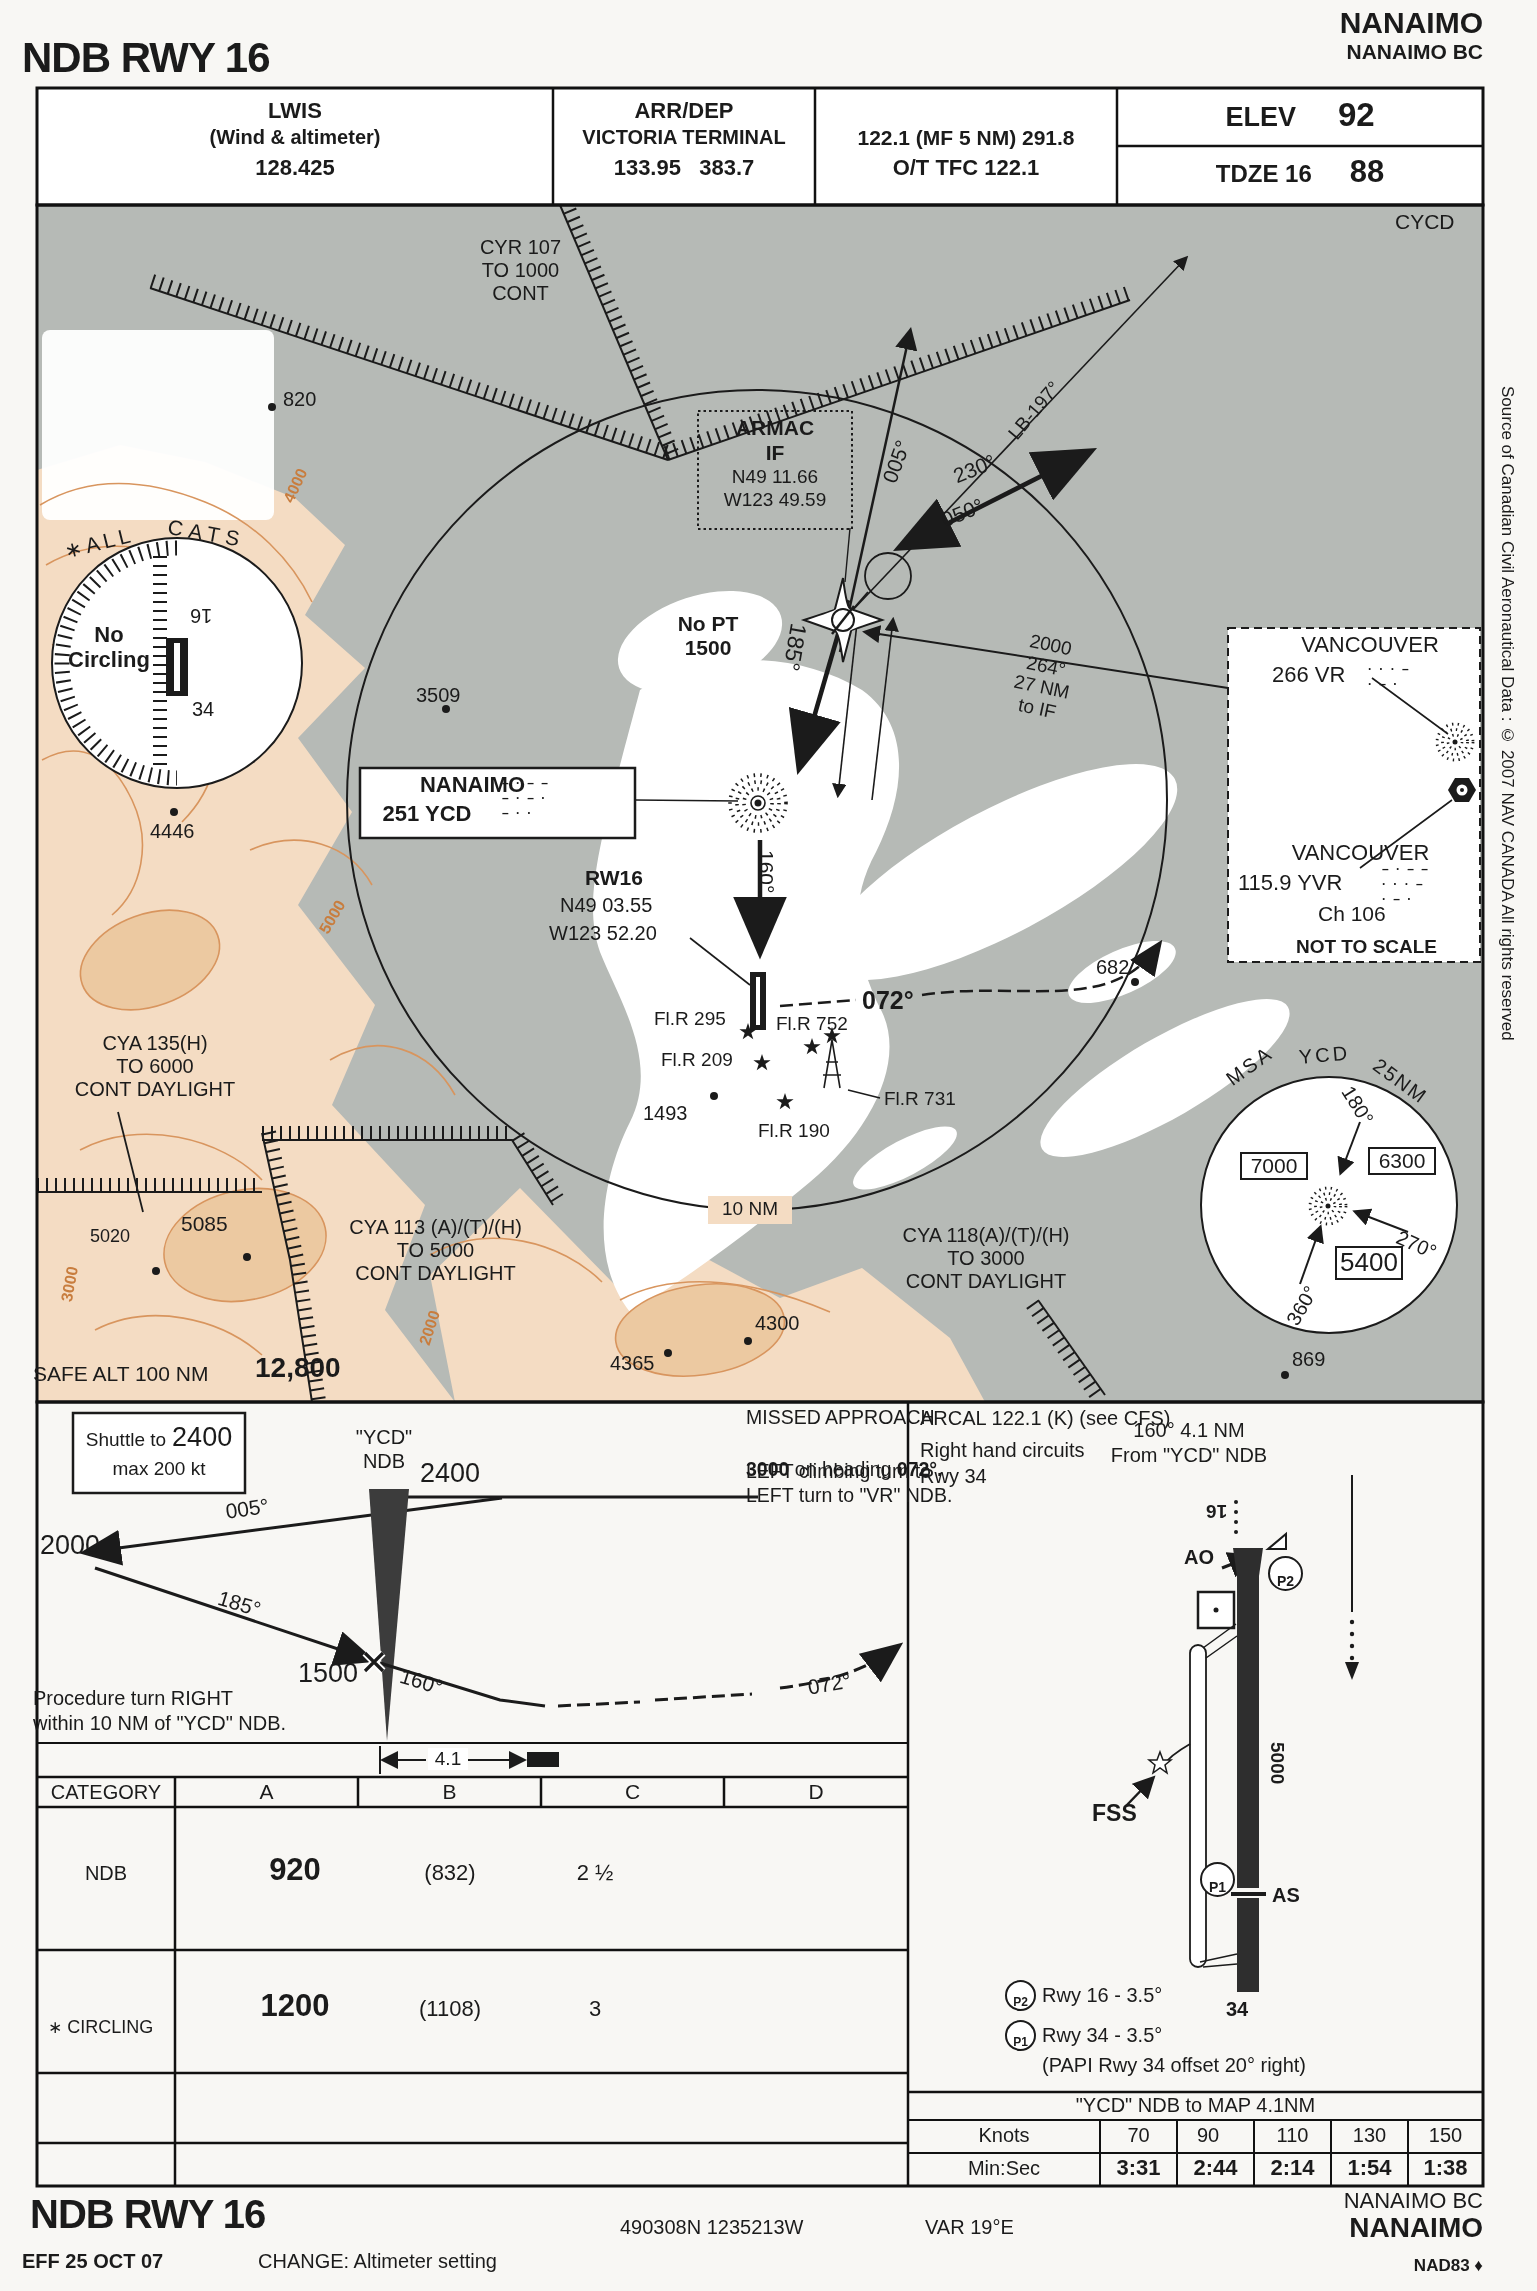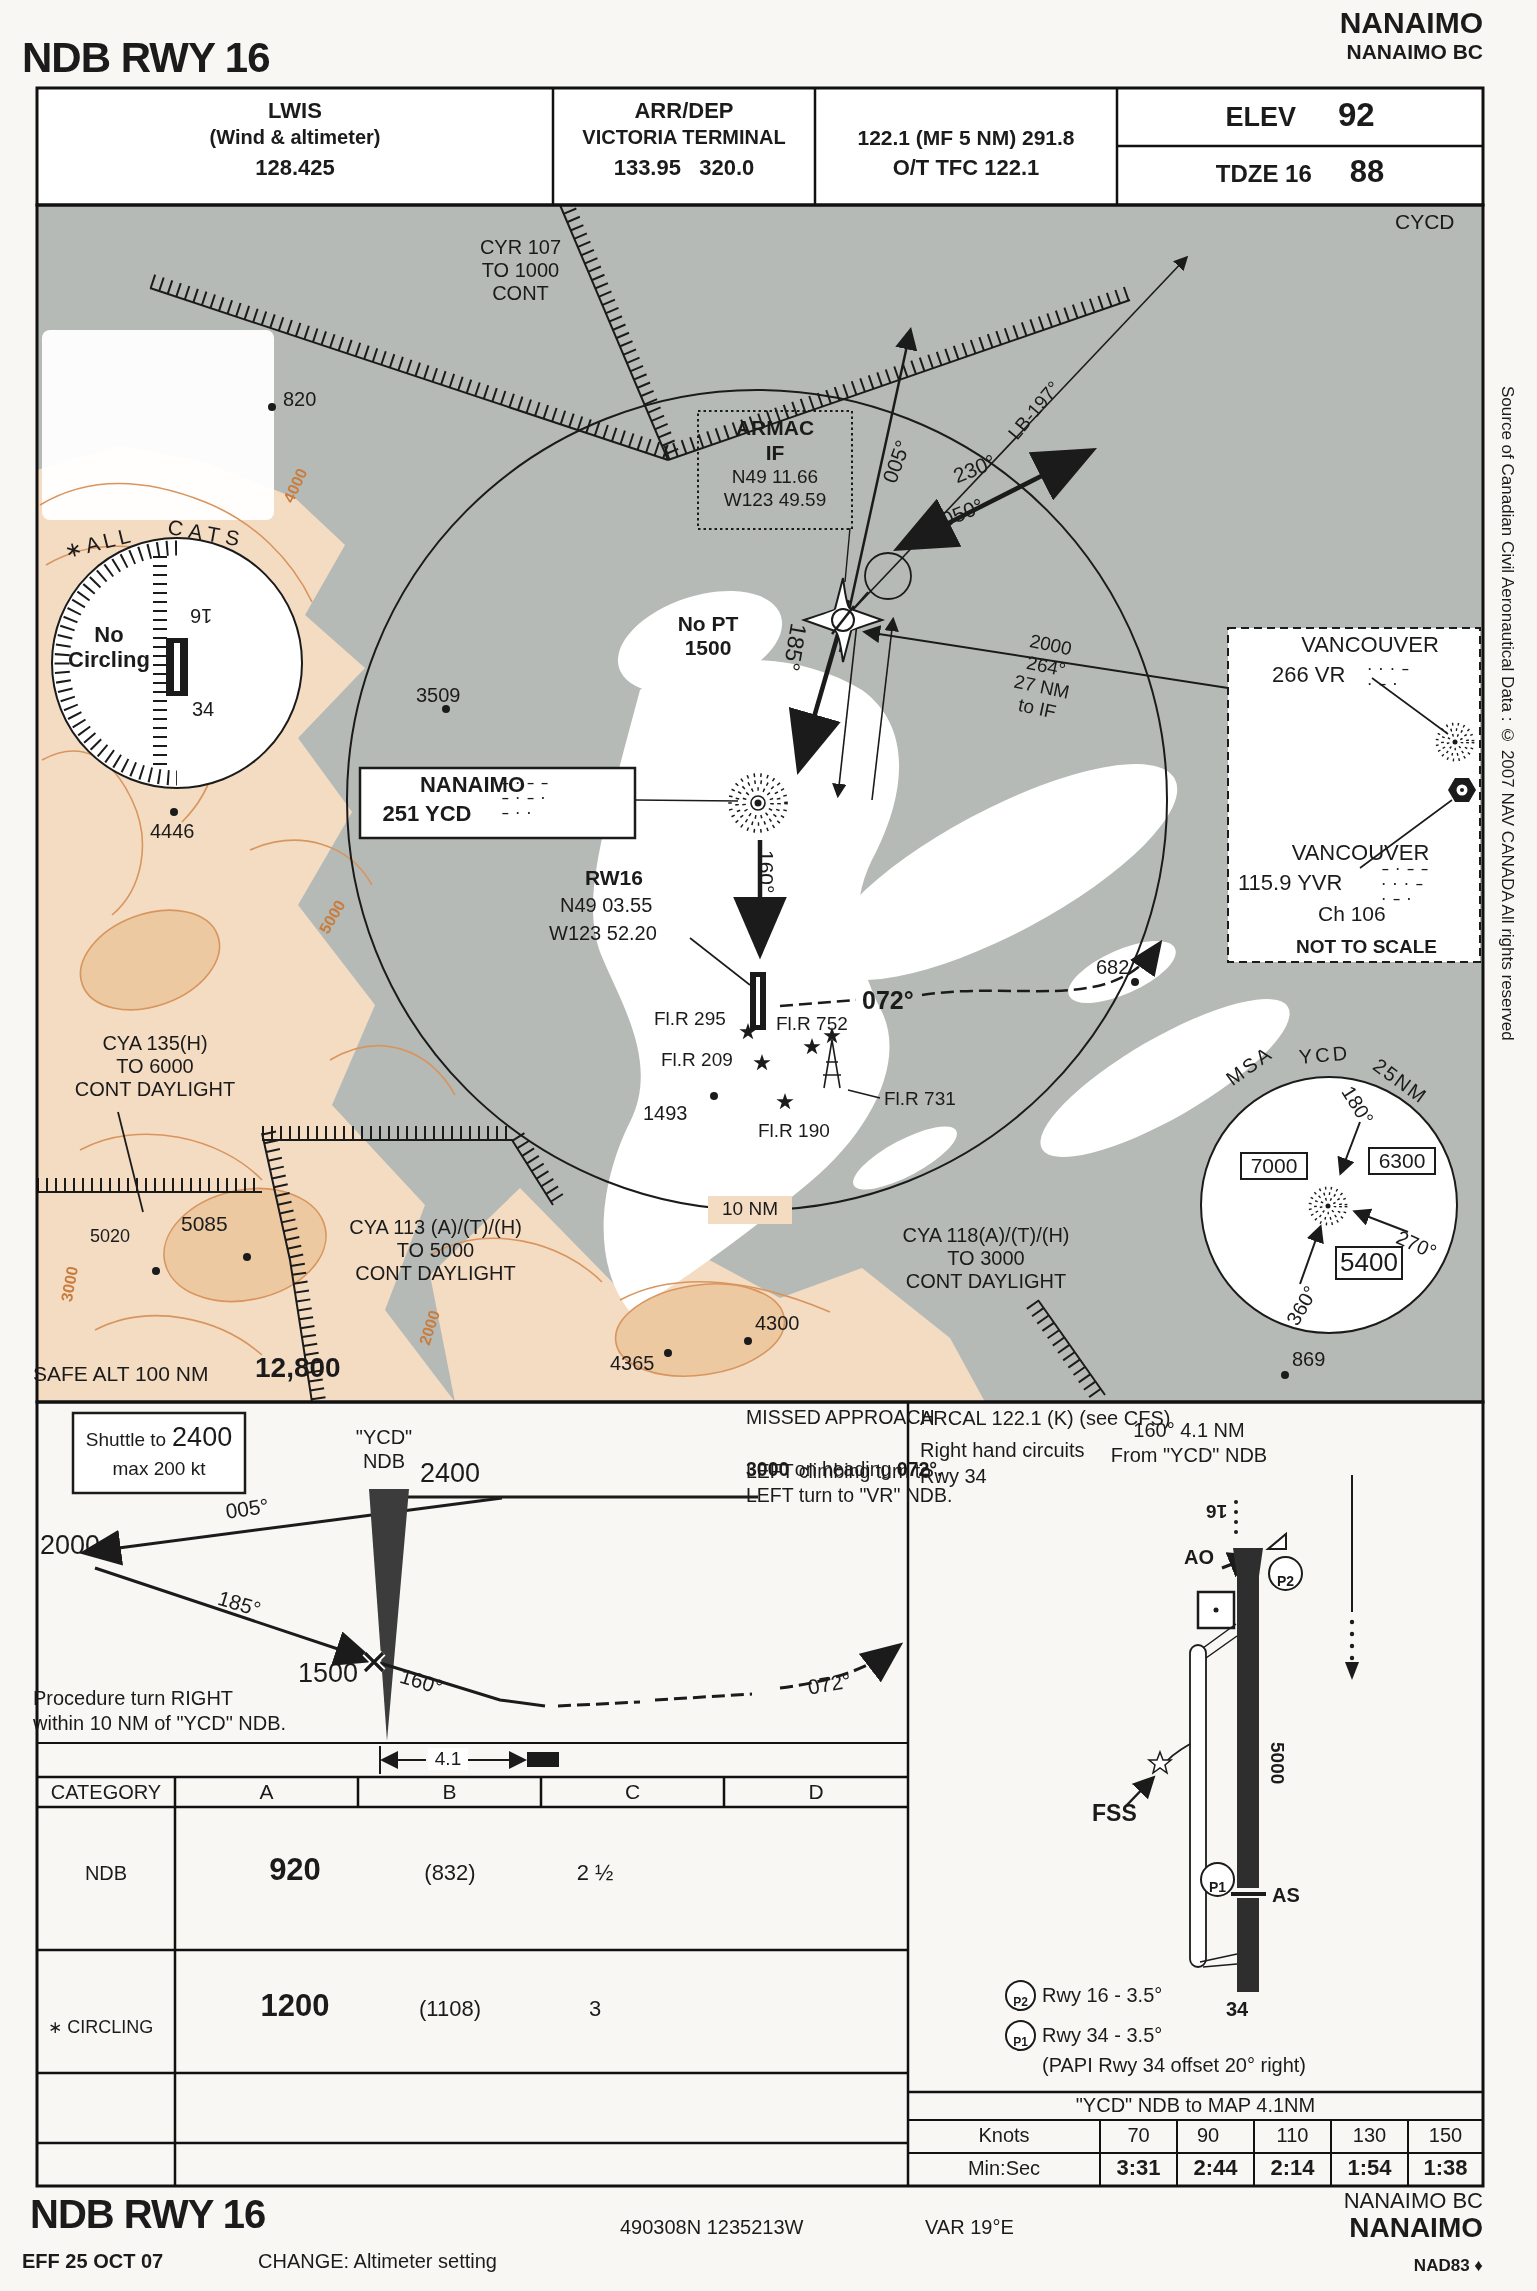--- a/index.html
+++ b/index.html
@@ -272,21 +272,21 @@
 <div class="lb b" style="left:22px;top:34px;font-size:42px;letter-spacing:-1px;">NDB RWY 16</div>
 <div class="lb b" style="left:1230px;top:6px;width:253px;text-align:right;font-size:30px;">NANAIMO</div>
 <div class="lb b" style="left:1230px;top:40px;width:253px;text-align:right;font-size:21px;">NANAIMO BC</div>
 
 <div class="lb b c" style="left:37px;top:98px;width:516px;font-size:22px;">LWIS</div>
 <div class="lb b c" style="left:37px;top:126px;width:516px;font-size:20px;">(Wind &amp; altimeter)</div>
 <div class="lb b c" style="left:37px;top:155px;width:516px;font-size:22px;">128.425</div>
 
 <div class="lb b c" style="left:553px;top:98px;width:262px;font-size:22px;">ARR/DEP</div>
 <div class="lb b c" style="left:553px;top:126px;width:262px;font-size:20px;">VICTORIA TERMINAL</div>
-<div class="lb b c" style="left:553px;top:155px;width:262px;font-size:22px;white-space:pre;">133.95   320.0</div>
+<div class="lb b c" style="left:553px;top:155px;width:262px;font-size:22px;white-space:pre;">133.95   383.7</div>
 
 <div class="lb b c" style="left:815px;top:126px;width:302px;font-size:21px;">122.1 (MF 5 NM) 291.8</div>
 <div class="lb b c" style="left:815px;top:155px;width:302px;font-size:22px;">O/T TFC 122.1</div>
 
 <div class="lb" style="left:1117px;top:96px;width:366px;display:flex;justify-content:center;gap:42px;align-items:baseline;">
   <span class="b" style="font-size:27px;">ELEV</span>
   <span class="b" style="font-size:33px;">92</span></div>
 <div class="lb" style="left:1117px;top:154px;width:366px;display:flex;justify-content:center;gap:38px;align-items:baseline;">
   <span class="b" style="font-size:24px;">TDZE 16</span>
   <span class="b" style="font-size:31px;">88</span></div>

